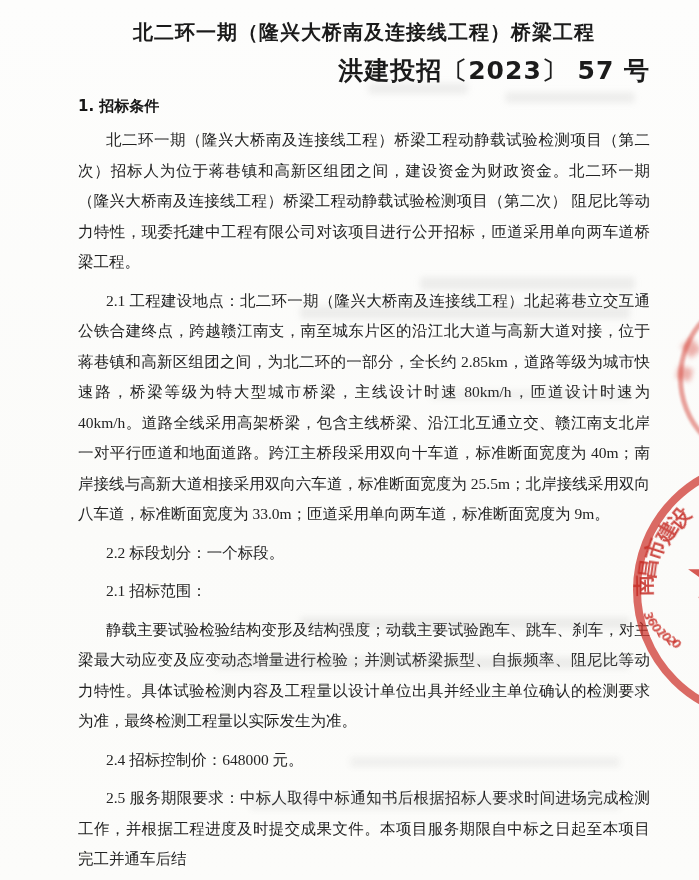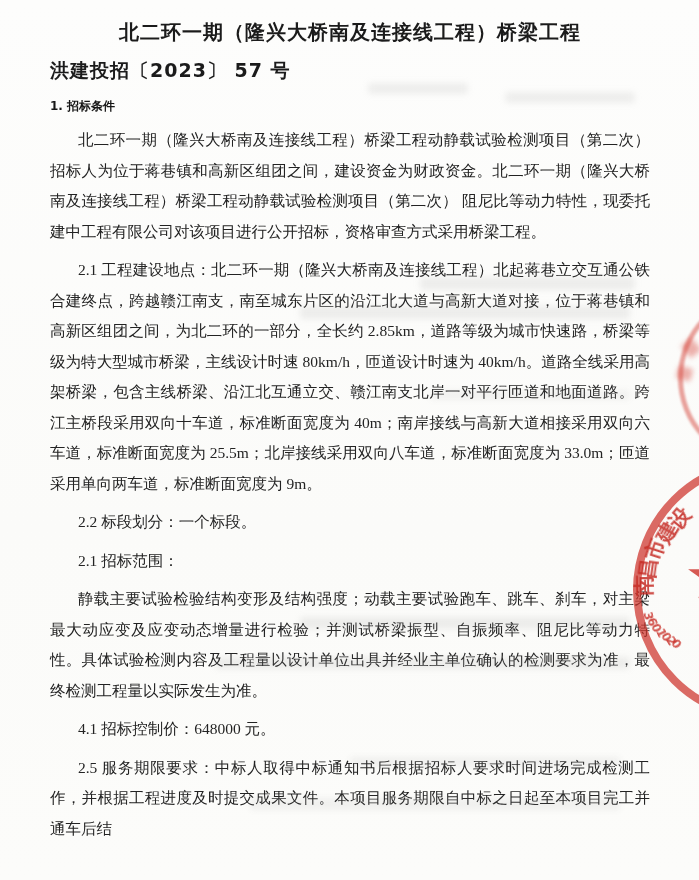--- a/index.html
+++ b/index.html
@@ -3,46 +3,46 @@
 <meta charset="utf-8">
 <style>
   html,body{margin:0;padding:0;background:#e9e9e9;}
   .page{
     position:relative;
     width:699px;height:880px;
     margin:0 auto;
     background:linear-gradient(180deg,#fdfdfc 0%,#fbfbf9 60%,#fcfcfa 100%);
     overflow:hidden;
     box-sizing:border-box;
-    padding:20px 49px 0 50px;
+    padding:20px 49px 0 78px;
     font-family:"Liberation Serif","DejaVu Serif",serif;
     color:#222;
   }
   .title-line{
     font-family:"DejaVu Sans","Liberation Sans",sans-serif;
     font-weight:700;
     font-size:20px;line-height:24px;
     text-align:center;
     margin:0 0 15px 0;
     letter-spacing:1px;
     color:#1b1b1b;
   }
   .doc-number{
     font-family:"DejaVu Sans","Liberation Sans",sans-serif;
     font-weight:700;
-    font-size:19px;line-height:23px;
-    text-align:left;
+    font-size:25px;line-height:23px;
+    text-align:right;
     margin:0 0 8px 0;
     letter-spacing:1px;
     color:#1b1b1b;
   }
   .section-heading{
     font-family:"DejaVu Sans","Liberation Sans",sans-serif;
     font-weight:700;
-    font-size:12px;line-height:21px;
+    font-size:15px;line-height:21px;
     margin:14px 0 2px 0;
     color:#161616;
   }
   .para{
     font-size:15.5px;
     line-height:30.5px;
     text-align:justify;
     text-justify:inter-character;
     margin:8px 0 0 0;
     color:#232323;
@@ -121,26 +121,26 @@
   <div class="ghost g6"></div>
   <div class="ghost g7"></div>
   <div class="ghost g8"></div>
   <div class="ghost g9"></div>
 
   <h1 class="title-line">北二环一期（隆兴大桥南及连接线工程）桥梁工程</h1>
   <div class="doc-number">洪建投招〔2023〕 57 号</div>
 
   <div id="sections">
       <div class="section-heading">1. 招标条件</div>
-      <p class="para indent"><span class="u">北二环一期（隆兴大桥南及连接线工程）桥梁工程动静载试验检测项目（第二次）</span><span>招标人为</span><span class="u">位于蒋巷镇和高新区组团之间</span><span>，建设资金为财政资金。</span><span class="u">北二环一期（隆兴大桥南及连接线工程）桥梁工程动静载试验检测项目（第二次）</span><span> 阻尼比等动力特性，现委托</span><span class="u">建中工程有限公司</span><span>对该项目进行公开招标，资格审查方式采用</span><span class="u">桥梁工程</span><span>。</span></p>
+      <p class="para indent"><span class="u">北二环一期（隆兴大桥南及连接线工程）桥梁工程动静载试验检测项目（第二次）</span><span>招标人为</span><span class="u">位于蒋巷镇和高新区组团之间</span><span>，建设资金为财政资金。</span><span class="u">北二环一期（隆兴大桥南及连接线工程）桥梁工程动静载试验检测项目（第二次）</span><span> 阻尼比等动力特性，现委托</span><span class="u">建中工程有限公司</span><span>对该项目进行公开招标，匝道采用单向两车道</span><span class="u">桥梁工程</span><span>。</span></p>
       <p class="para indent"><span>2.1 工程建设地点：北二环一期（隆兴大桥南及连接线工程）北起蒋巷立交互通公铁合建终点，跨越赣江南支，南至城东片区的沿江北大道与高新大道对接，位于蒋巷镇和高新区组团之间，为北二环的一部分，全长约 2.85km，道路等级为城市快速路，桥梁等级为特大型城市桥梁，主线设计时速 80km/h，匝道设计时速为 40km/h。道路全线采用高架桥梁，包含主线桥梁、沿江北互通立交、赣江南支北岸一对平行匝道和地面道路。跨江主桥段采用双向十车道，标准断面宽度为 40m；南岸接线与高新大道相接采用双向六车道，标准断面宽度为 25.5m；北岸接线采用双向八车道，标准断面宽度为 33.0m；匝道采用单向两车道，标准断面宽度为 9m。</span></p>
       <p class="para indent"><span>2.2 标段划分：一个标段。</span></p>
       <p class="para indent"><span>2.1 招标范围：</span></p>
       <p class="para indent"><span>静载主要试验检验结构变形及结构强度；动载主要试验跑车、跳车、刹车，对主梁最大动应变及应变动态增量进行检验；并测试桥梁振型、自振频率、阻尼比等动力特性。具体试验检测内容及工程量以设计单位出具并经业主单位确认的检测要求为准，最终检测工程量以实际发生为准。</span></p>
-      <p class="para indent"><span>4.1 招标控制价：648000 元。</span></p>
+      <p class="para indent"><span>2.4 招标控制价：648000 元。</span></p>
       <p class="para indent"><span>2.5 服务期限要求：中标人取得中标通知书后根据招标人要求时间进场完成检测工作，并根据工程进度及时提交成果文件。本项目服务期限自中标之日起至本项目完工并通车后结</span></p>
     </div>
 
   <div class="ring ring-top"></div>
   <div class="smudge sm1"></div>
   <div class="smudge sm2"></div>
   <div class="ring ring-bottom"></div>
   <div class="seal-star"></div>
   <div id="seal-text-layer">
       <span class="seal-char" style="left: 634px; top: 575px; transform: rotate(-91deg);">南</span>

